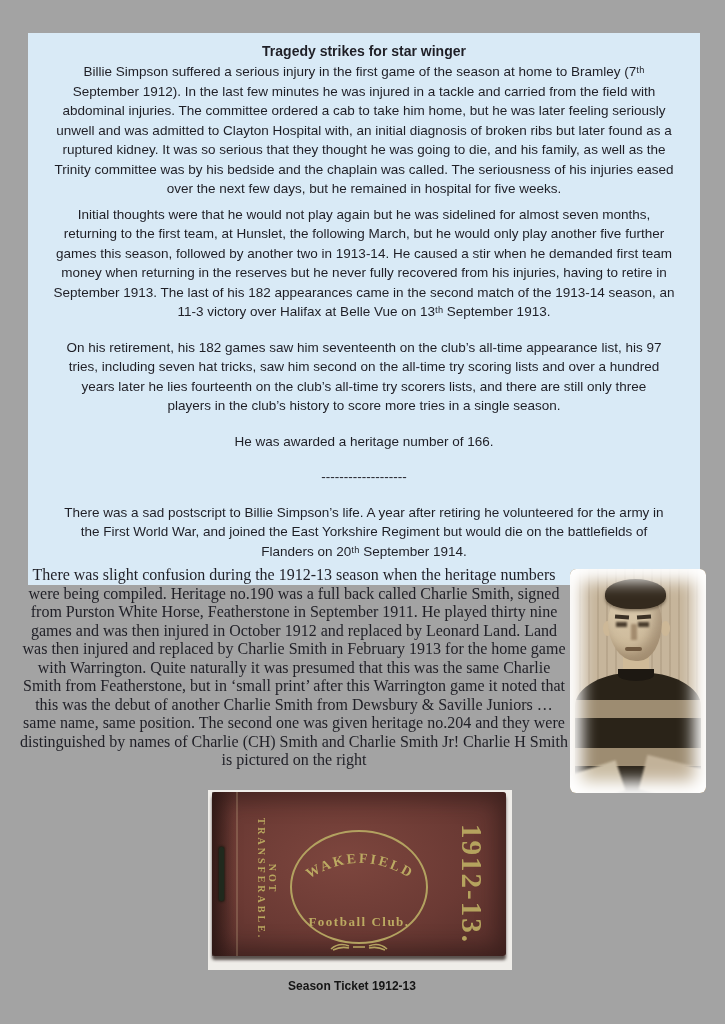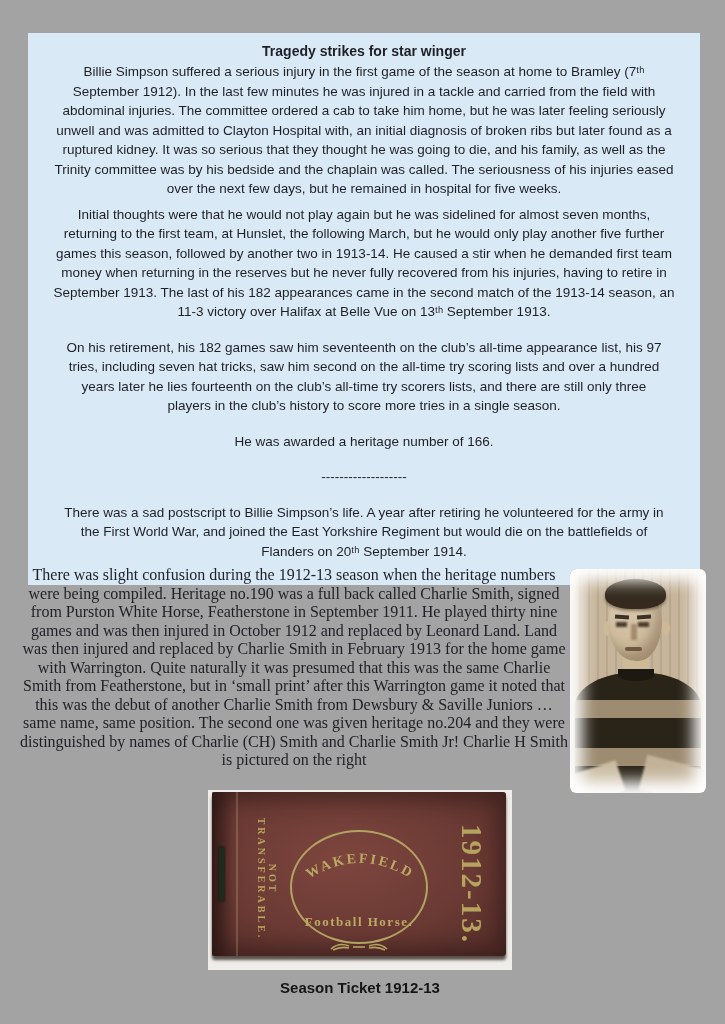--- a/index.html
+++ b/index.html
@@ -73,22 +73,22 @@
   .ticket-trinity{position:absolute;left:82px;top:74px;width:130px;text-align:center;
                   font-family:"Liberation Serif",serif;font-style:italic;font-weight:bold;
                   font-size:38px;line-height:42px;color:#c3b167;text-shadow:0 1px 1px rgba(40,20,15,.6);}
   .ticket-club{position:absolute;left:62px;top:122px;width:170px;text-align:center;
                font-family:"Liberation Serif",serif;font-weight:bold;font-size:13px;
                letter-spacing:1.5px;color:#bcaa62;}
   .ticket-ornament{position:absolute;left:117px;top:148px;}
   .ticket-year{position:absolute;left:196px;top:72px;width:120px;height:40px;text-align:center;
                transform:rotate(90deg);font-family:"Liberation Serif",serif;font-weight:bold;
                font-size:29px;letter-spacing:2px;color:#b5a35e;}
-  .ticket-caption{position:absolute;left:208px;top:979px;width:304px;text-align:center;
-                  font-weight:bold;font-size:15px;color:#151515;}
+  .ticket-caption{position:absolute;left:200px;top:979px;width:304px;text-align:center;
+                  font-weight:bold;font-size:12px;color:#151515;}
 </style>
 </head>
 <body>
 
 <div class="page">
 
   <div class="notice-box">
     <div class="notice-title">Tragedy strikes for star winger</div>
     <p>Billie Simpson suffered a serious injury in the first game of the season at home to Bramley (7ᵗʰ September 1912). In the last few minutes he was injured in a tackle and carried from the field with abdominal injuries. The committee ordered a cab to take him home, but he was later feeling seriously unwell and was admitted to Clayton Hospital with, an initial diagnosis of broken ribs but later found as a ruptured kidney. It was so serious that they thought he was going to die, and his family, as well as the Trinity committee was by his bedside and the chaplain was called. The seriousness of his injuries eased over the next few days, but he remained in hospital for five weeks.</p>
     <p>Initial thoughts were that he would not play again but he was sidelined for almost seven months, returning to the first team, at Hunslet, the following March, but he would only play another five further games this season, followed by another two in 1913-14. He caused a stir when he demanded first team money when returning in the reserves but he never fully recovered from his injuries, having to retire in September 1913. The last of his 182 appearances came in the second match of the 1913-14 season, an 11-3 victory over Halifax at Belle Vue on 13ᵗʰ September 1913.</p>
@@ -128,21 +128,21 @@
       <div class="ticket-nt">NOT TRANSFERABLE.</div>
       <div class="ticket-circle"></div>
       <svg class="ticket-arc" width="140" height="56" viewBox="0 0 140 56">
         <defs>
             <path id="arcpath" d="M 14 50 Q 70 12 126 50" fill="none"></path>
           </defs>
         <text fill="#bcaa62" font-family="Liberation Serif, serif" font-weight="bold" font-size="14" letter-spacing="2.5">
           <textPath href="#arcpath" startOffset="50%" text-anchor="middle">WAKEFIELD</textPath>
         </text>
       </svg>
-      <div class="ticket-club">Football Horse.</div>
+      <div class="ticket-club">Football Club.</div>
       <svg class="ticket-ornament" width="60" height="12" viewBox="0 0 60 12">
         <g stroke="#b3a260" stroke-width="1.6" fill="none">
           <path d="M2 9 Q10 2 20 6"></path>
             <path d="M4 10 Q12 6 20 8"></path>
           <path d="M58 9 Q50 2 40 6"></path>
             <path d="M56 10 Q48 6 40 8"></path>
           <path d="M24 7 L36 7"></path>
         </g>
       </svg>
       <div class="ticket-year">1912-13.</div>

